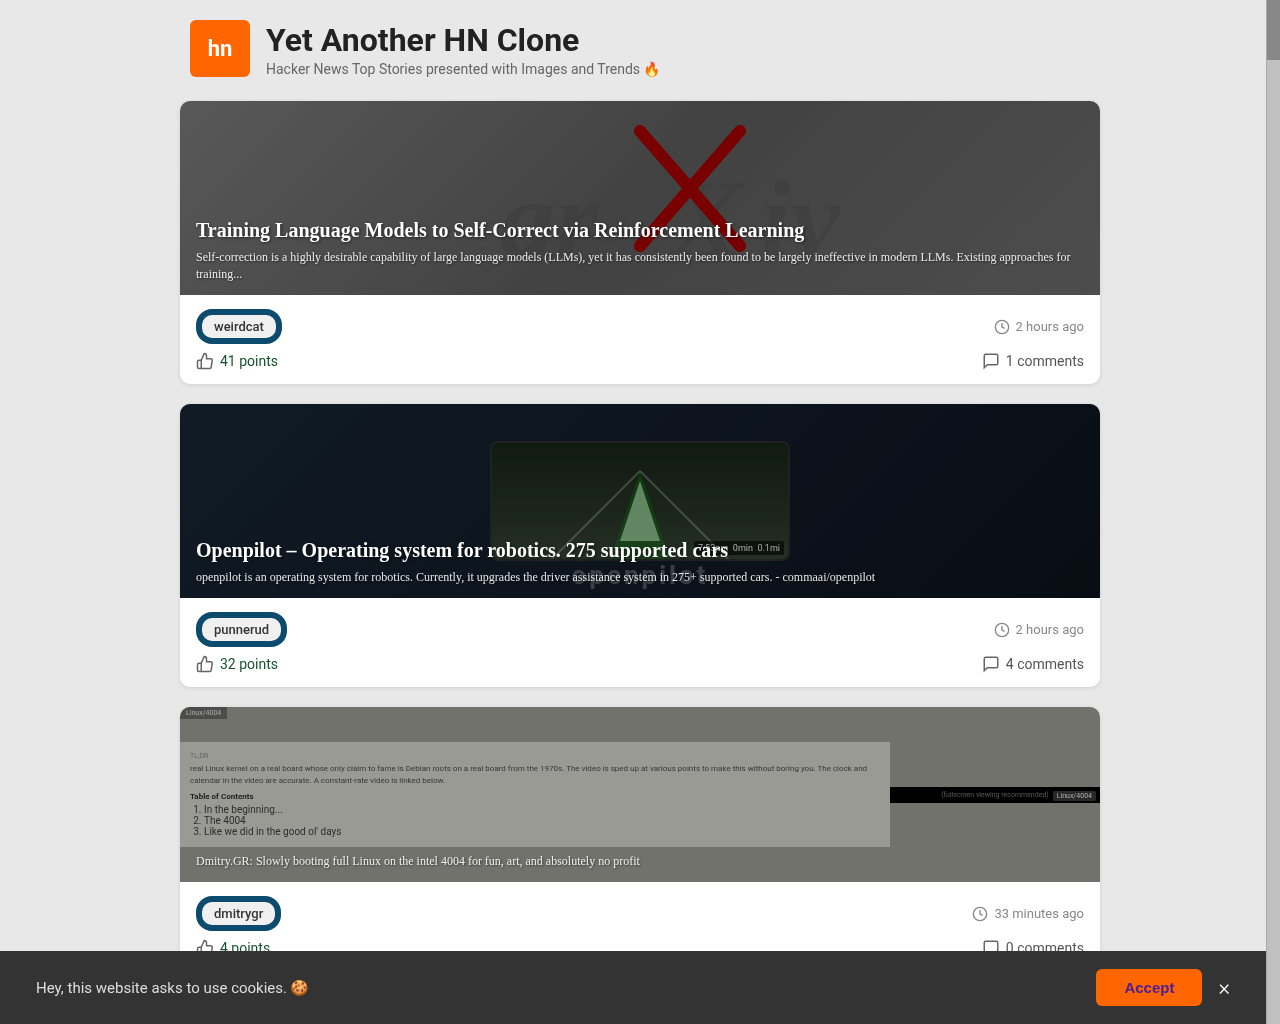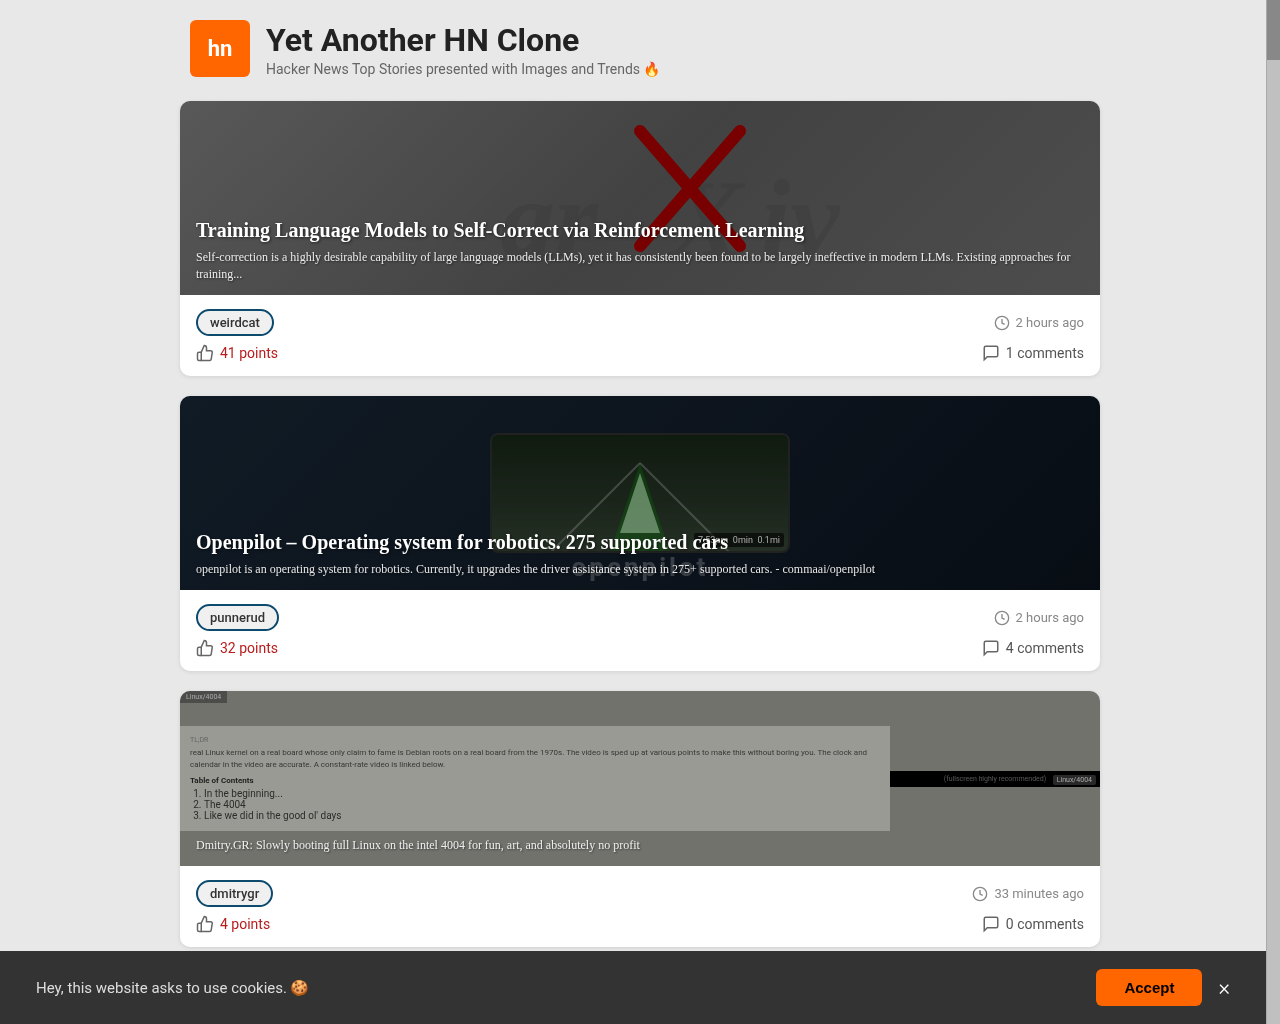--- a/index.html
+++ b/index.html
@@ -170,39 +170,39 @@
       justify-content: space-between;
       margin-bottom: 8px;
     }
     .card-meta-bottom {
       display: flex;
       align-items: center;
       justify-content: space-between;
     }
     .username-badge {
       background: #f0f0f0;
-      border: 2px solid #0c4a6e;
+      border: 6px solid #0c4a6e;
       border-radius: 16px;
       padding: 4px 12px;
       font-size: 13px;
       font-weight: 500;
       color: #333;
     }
     .time-info {
       display: flex;
       align-items: center;
       gap: 6px;
       color: #888;
       font-size: 13px;
     }
     .points-info {
       display: flex;
       align-items: center;
       gap: 6px;
-      color: #b91c1c;
+      color: #14532d;
       font-size: 14px;
     }
     .comments-info {
       display: flex;
       align-items: center;
       gap: 6px;
       color: #555;
       font-size: 14px;
       text-align: center;
     }
@@ -225,21 +225,21 @@
       font-size: 15px;
       color: #ddd;
     }
     .cookie-actions {
       display: flex;
       align-items: center;
       gap: 16px;
     }
     .accept-btn {
       background: #f60;
-      color: #000000;
+      color: #4c1d95;
       border: none;
       padding: 10px 28px;
       border-radius: 6px;
       font-size: 15px;
       font-weight: 600;
       cursor: pointer;
     }
     .close-cookie {
       color: white;
       font-size: 22px;
@@ -398,21 +398,21 @@
           <div style="font-size:8px;font-weight:bold;margin-bottom:3px;">Table of Contents</div>
           <ol style="padding-left:14px;font-size:10px;color:#444;">
             <li>In the beginning...</li>
             <li>The 4004</li>
             <li>Like we did in the good ol' days</li>
           </ol>
         </div>
 
         <div style="width:210px;background:#000;display:flex;flex-direction:column;align-items:center;justify-content:flex-end;padding:4px;position:relative;">
           <div style="position:absolute;top:4px;right:4px;background:rgba(80,80,80,0.8);color:white;font-size:7px;padding:1px 4px;border-radius:2px;">Linux/4004</div>
-          <div style="color:rgba(255,255,255,0.5);font-size:7px;text-align:center;">(fullscreen highly recommended)</div>
+          <div style="color:rgba(255,255,255,0.5);font-size:7px;text-align:center;">(fullscreen viewing recommended)</div>
         </div>
 
         <div style="position:absolute;top:0;left:0;background:rgba(60,60,60,0.5);color:white;font-size:7px;padding:2px 6px;">Linux/4004</div>
         <div class="card-overlay">
           <div class="card-excerpt">Dmitry.GR: Slowly booting full Linux on the intel 4004 for fun, art, and absolutely no profit</div>
         </div>
       </div>
     </div>
     <div class="card-footer">
       <div class="card-meta-top">

